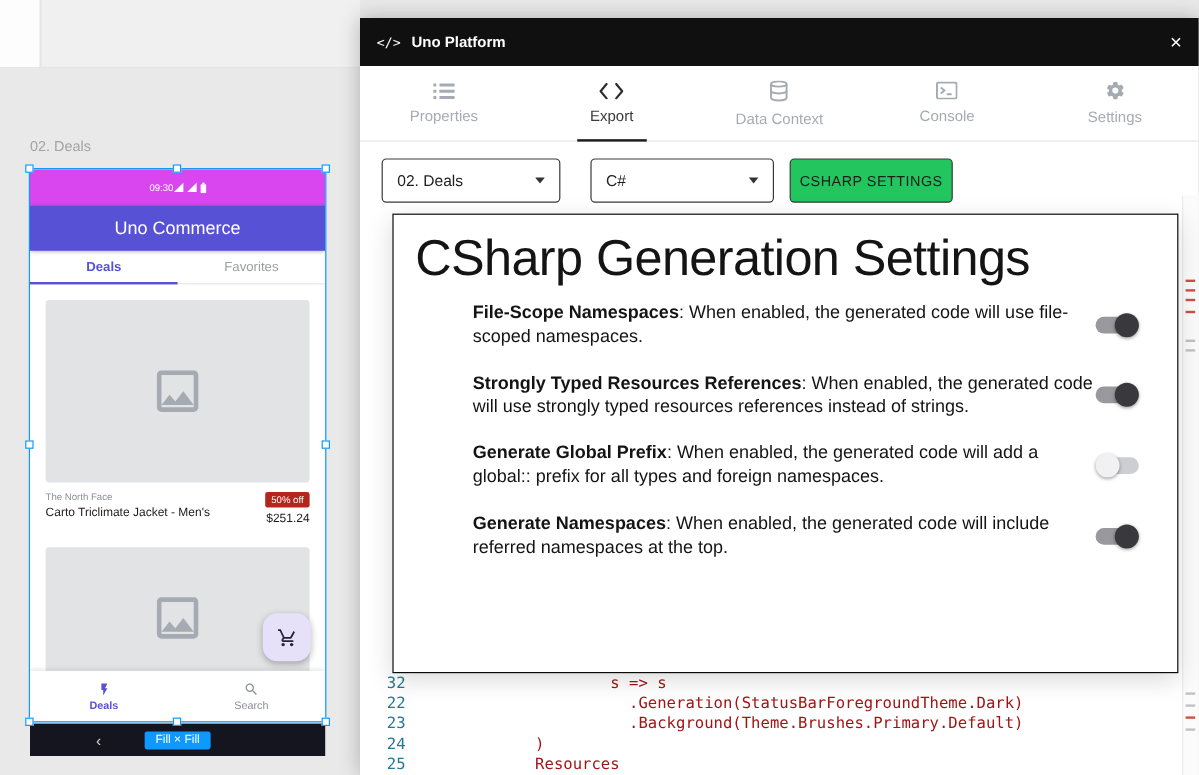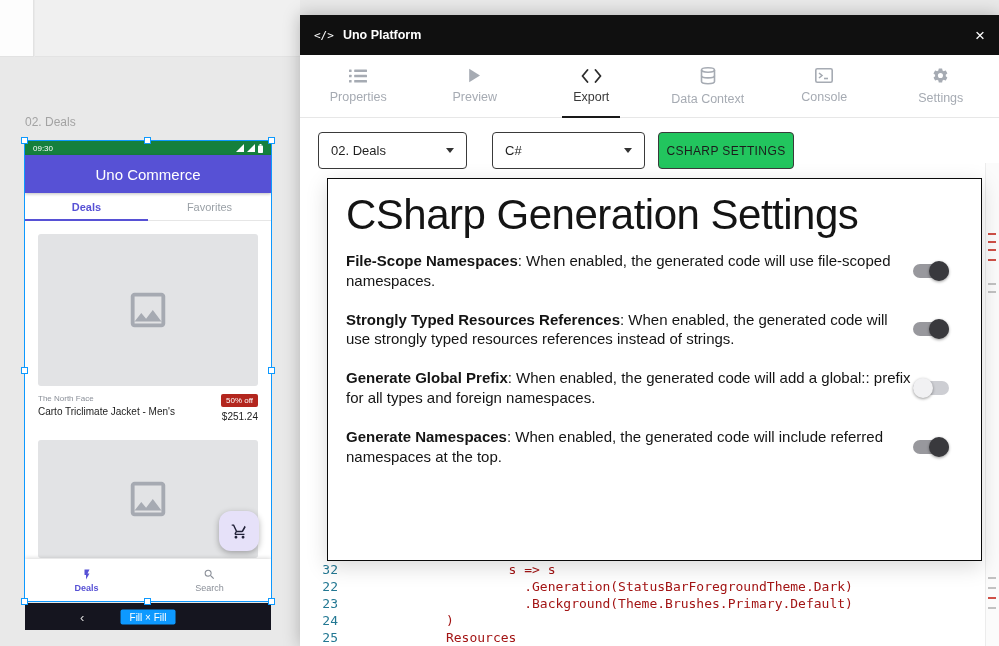--- a/index.html
+++ b/index.html
@@ -16,22 +16,22 @@
   
   .selection { position:absolute; left:24px; top:140px; width:248px; height:462px;
                border:1px solid #0D99FF; pointer-events:none; z-index:5; }
   .handle { position:absolute; width:7px; height:7px; background:#fff; border:1px solid #0D99FF; }
   .h-tl{left:-4px;top:-4px;} .h-tm{left:50%;margin-left:-4px;top:-4px;} .h-tr{right:-4px;top:-4px;}
   .h-ml{left:-4px;top:50%;margin-top:-4px;} .h-mr{right:-4px;top:50%;margin-top:-4px;}
   .h-bl{left:-4px;bottom:-4px;} .h-bm{left:50%;margin-left:-4px;bottom:-4px;} .h-br{right:-4px;bottom:-4px;}
 
   
   .phone { position:absolute; left:25px; top:141px; width:246px; height:460px; background:#fff; overflow:hidden; }
-  .statusbar { height:14px; background:#15803d; display:flex; align-items:center;
-               justify-content:space-between; padding:0 8px; }
+  .statusbar { height:30px; background:#d946ef; display:flex; align-items:center;
+               justify-content:center; padding:0 8px; }
   .statusbar .time { color:#fff; font-size:8px; }
   .sicons { display:flex; align-items:center; gap:3px; }
   .appbar { height:38px; background:#5751D5; display:flex; align-items:center; justify-content:center;
             box-shadow:0 1px 3px rgba(0,0,0,.25); position:relative; z-index:2; }
   .appbar span { color:#fff; font-size:15px; }
   .phtabs { height:28px; display:flex; border-bottom:1px solid #e6e6e6; background:#fff; }
   .phtab { flex:1; display:flex; align-items:center; justify-content:center; font-size:11px;
            color:#9aa0a6; position:relative; cursor:pointer; }
   .phtab.active { color:#5751D5; font-weight:bold; }
   .phtab.active::after { content:""; position:absolute; left:0; right:0; bottom:-1px; height:2px; background:#5751D5; }
@@ -97,21 +97,21 @@
   
   .minimap { position:absolute; right:0; top:148px; width:14px; height:483px; background:#fbfbfb;
              border-left:1px solid #ececec; cursor:pointer; }
   .mark { position:absolute; left:2px; width:8px; height:2px; background:#cf5047; }
   .mark.g { background:#c2c2c2; }
 
   
   .modal { position:absolute; left:27px; top:163px; width:655px; height:383px; background:#fff;
            border:1.5px solid #0a0a0a; padding:10px 18px 0; box-shadow:0 6px 20px rgba(0,0,0,.15); }
   .modal h1 { font-size:42px; font-weight:400; letter-spacing:-.5px; color:#141414; margin:2px 0 12px; }
-  .srow { display:flex; align-items:center; margin-bottom:19px; padding-right:14px; }
+  .srow { display:flex; align-items:center; margin-bottom:19px; padding-right:14px;margin-left:48px; }
   .stext { width:572px; font-size:15px; line-height:1.32; color:#141414; }
   .stext b { font-weight:bold; }
   .toggle { position:relative; width:36px; height:14px; border-radius:7px; background:#cdced3;
             margin-left:auto; flex:0 0 auto; cursor:pointer; }
   .toggle .thumb { position:absolute; top:-3px; left:0; width:20px; height:20px; border-radius:50%;
                    background:#f1f1f3; box-shadow:0 1px 3px rgba(0,0,0,.4); transition:none; }
   .toggle.on { background:#98989d; }
   .toggle.on .thumb { left:16px; background:#39393d; }
 </style>
 </head>
@@ -219,26 +219,20 @@
         <svg width="18" height="14" viewBox="0 0 18 14" fill="#a6abb3">
             <rect y="0.5" width="2.6" height="2.6" rx="0.5"></rect>
             <rect x="5.2" y="0.5" width="12.8" height="2.6" rx="0.5"></rect>
             <rect y="5.7" width="2.6" height="2.6" rx="0.5"></rect>
             <rect x="5.2" y="5.7" width="12.8" height="2.6" rx="0.5"></rect>
             <rect y="10.9" width="2.6" height="2.6" rx="0.5"></rect>
             <rect x="5.2" y="10.9" width="12.8" height="2.6" rx="0.5"></rect>
           </svg>
         <span>Properties</span>
       </div>
-      <div class="ptab2">
-        <svg width="13" height="15" viewBox="0 0 13 15">
-            <path d="M1.2 0.8 L12 7.5 L1.2 14.2 Z" fill="#a6abb3"></path>
-          </svg>
-        <span>Preview</span>
-      </div>
       <div class="ptab2 active">
         <svg width="21" height="14" viewBox="0 0 21 14" fill="none" stroke="#2c2c2c" stroke-width="1.8" stroke-linecap="round" stroke-linejoin="round">
             <path d="M6.5 1 L1.5 7 L6.5 13"></path>
             <path d="M14.5 1 L19.5 7 L14.5 13"></path>
           </svg>
         <span>Export</span>
       </div>
       <div class="ptab2">
         <svg width="16" height="18" viewBox="0 0 16 18" fill="none" stroke="#a6abb3" stroke-width="1.6">
             <ellipse cx="8" cy="3" rx="6.5" ry="2.2"></ellipse>

